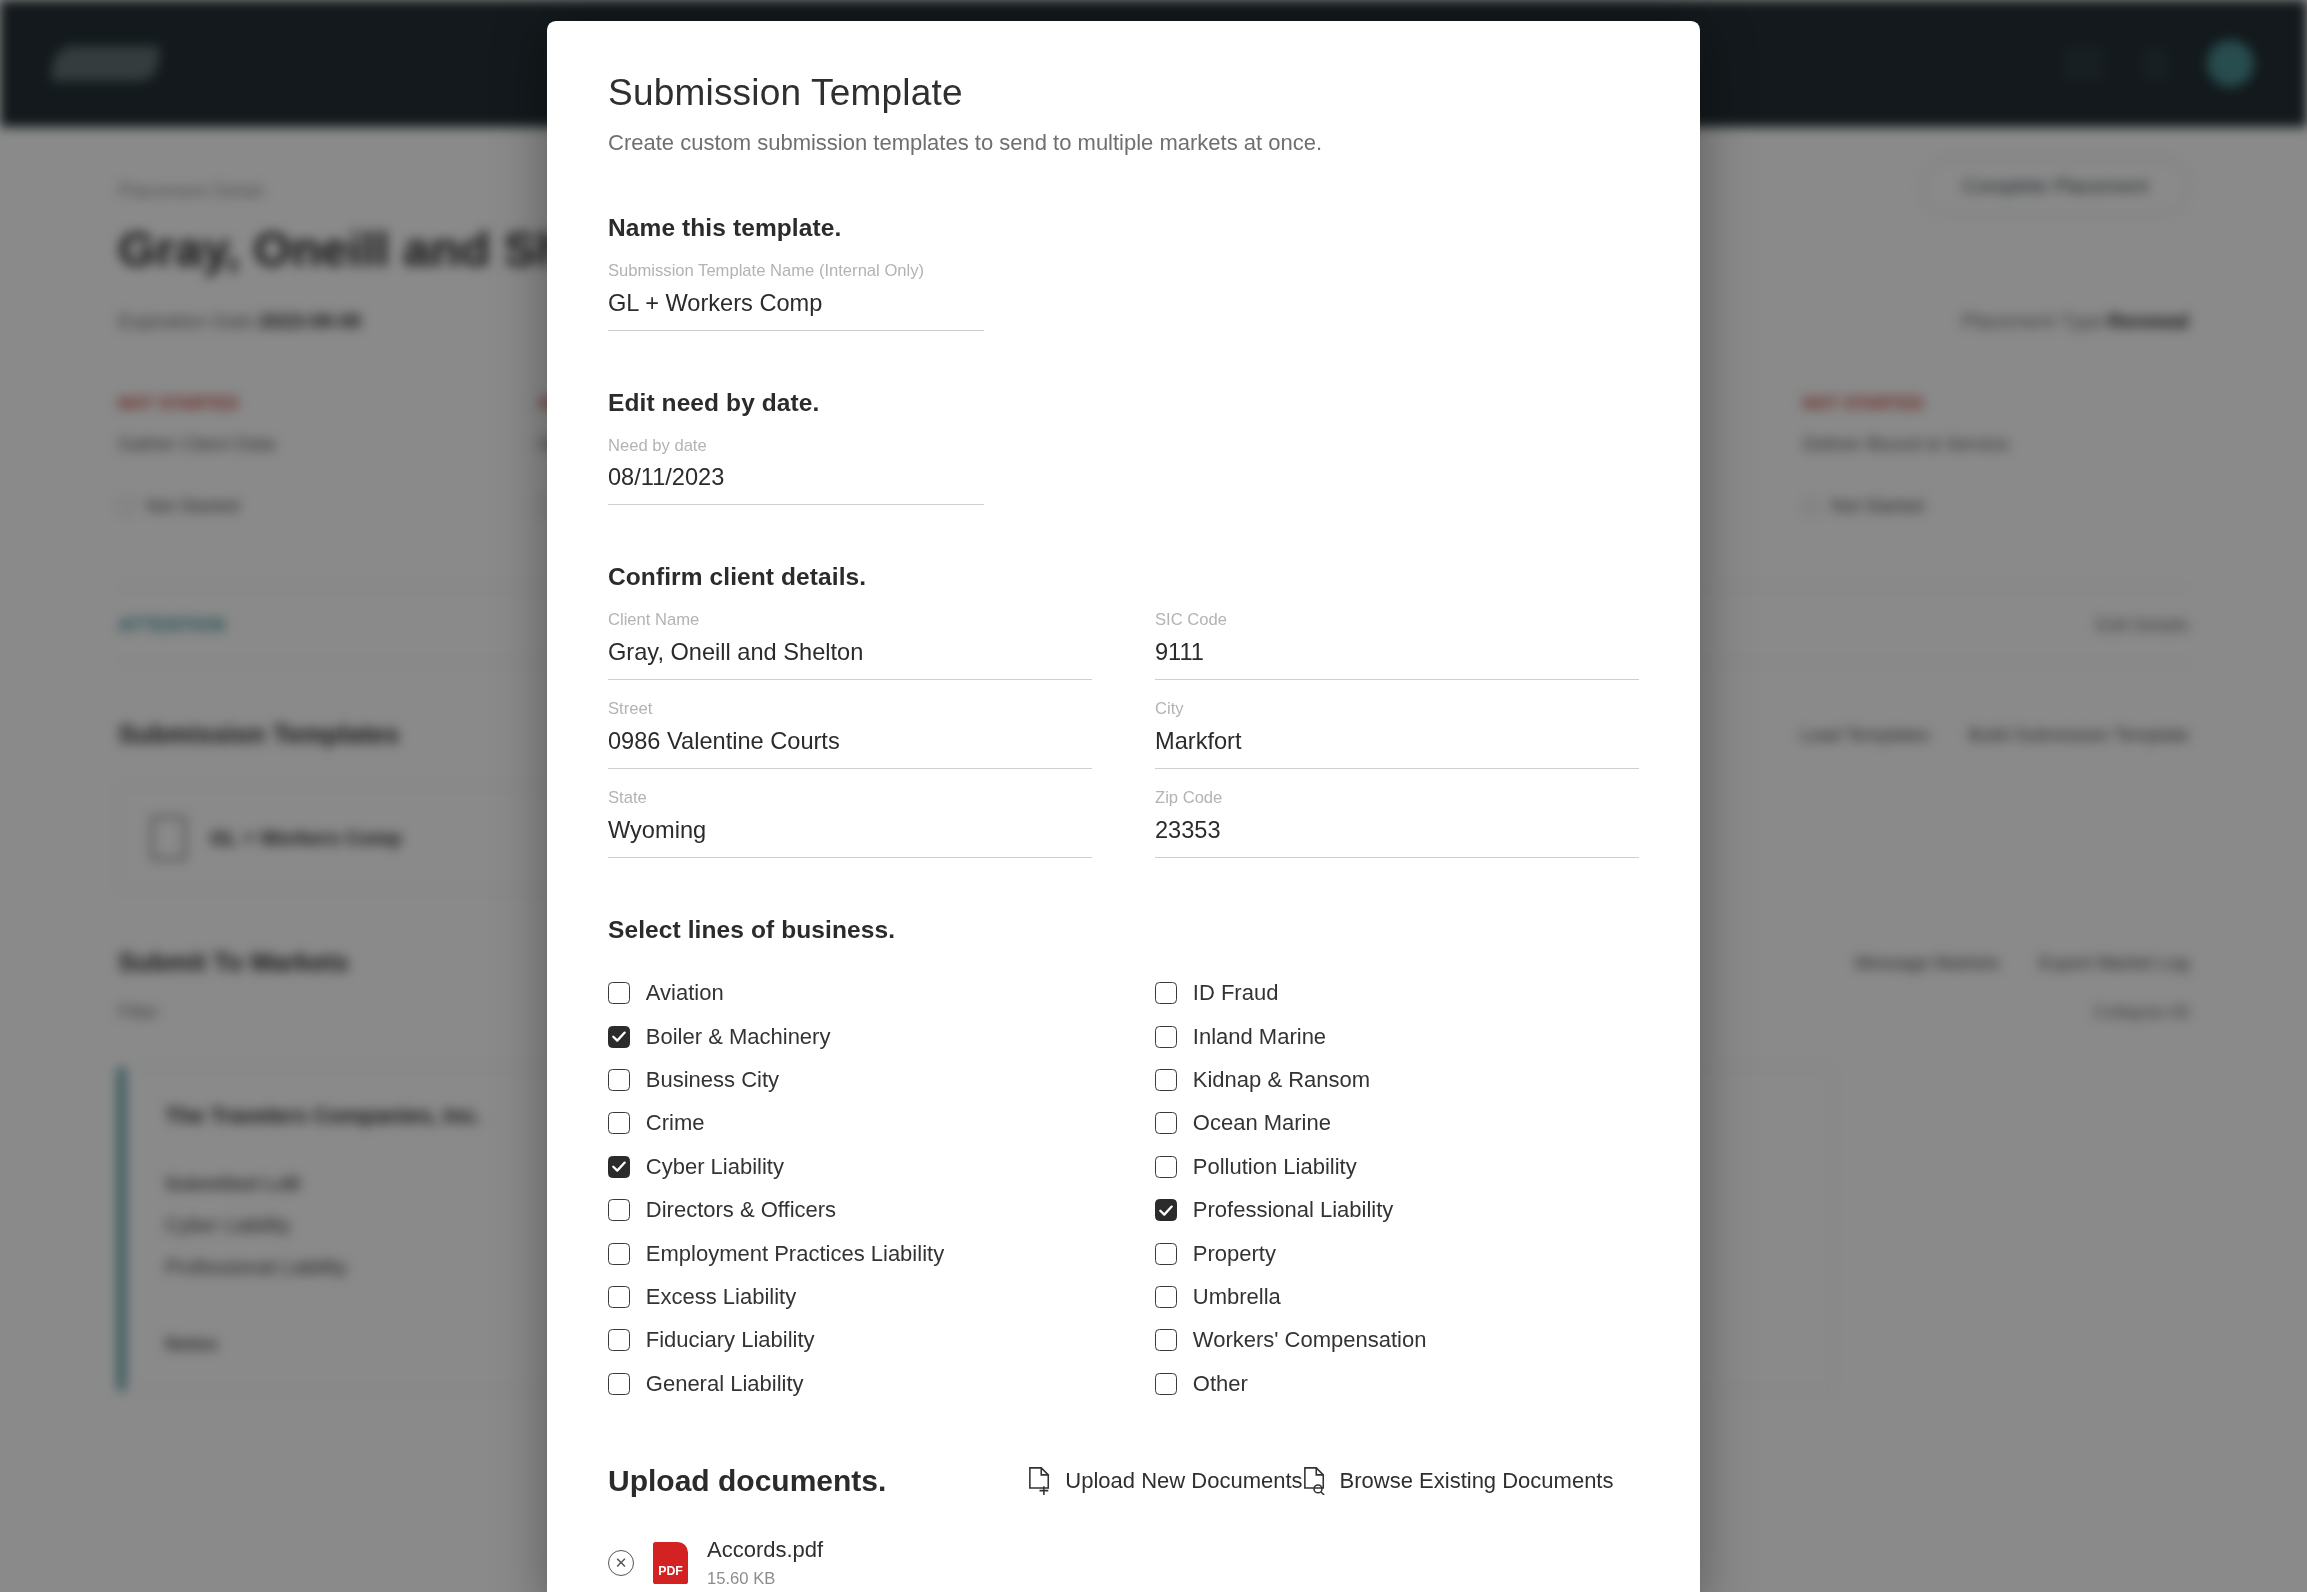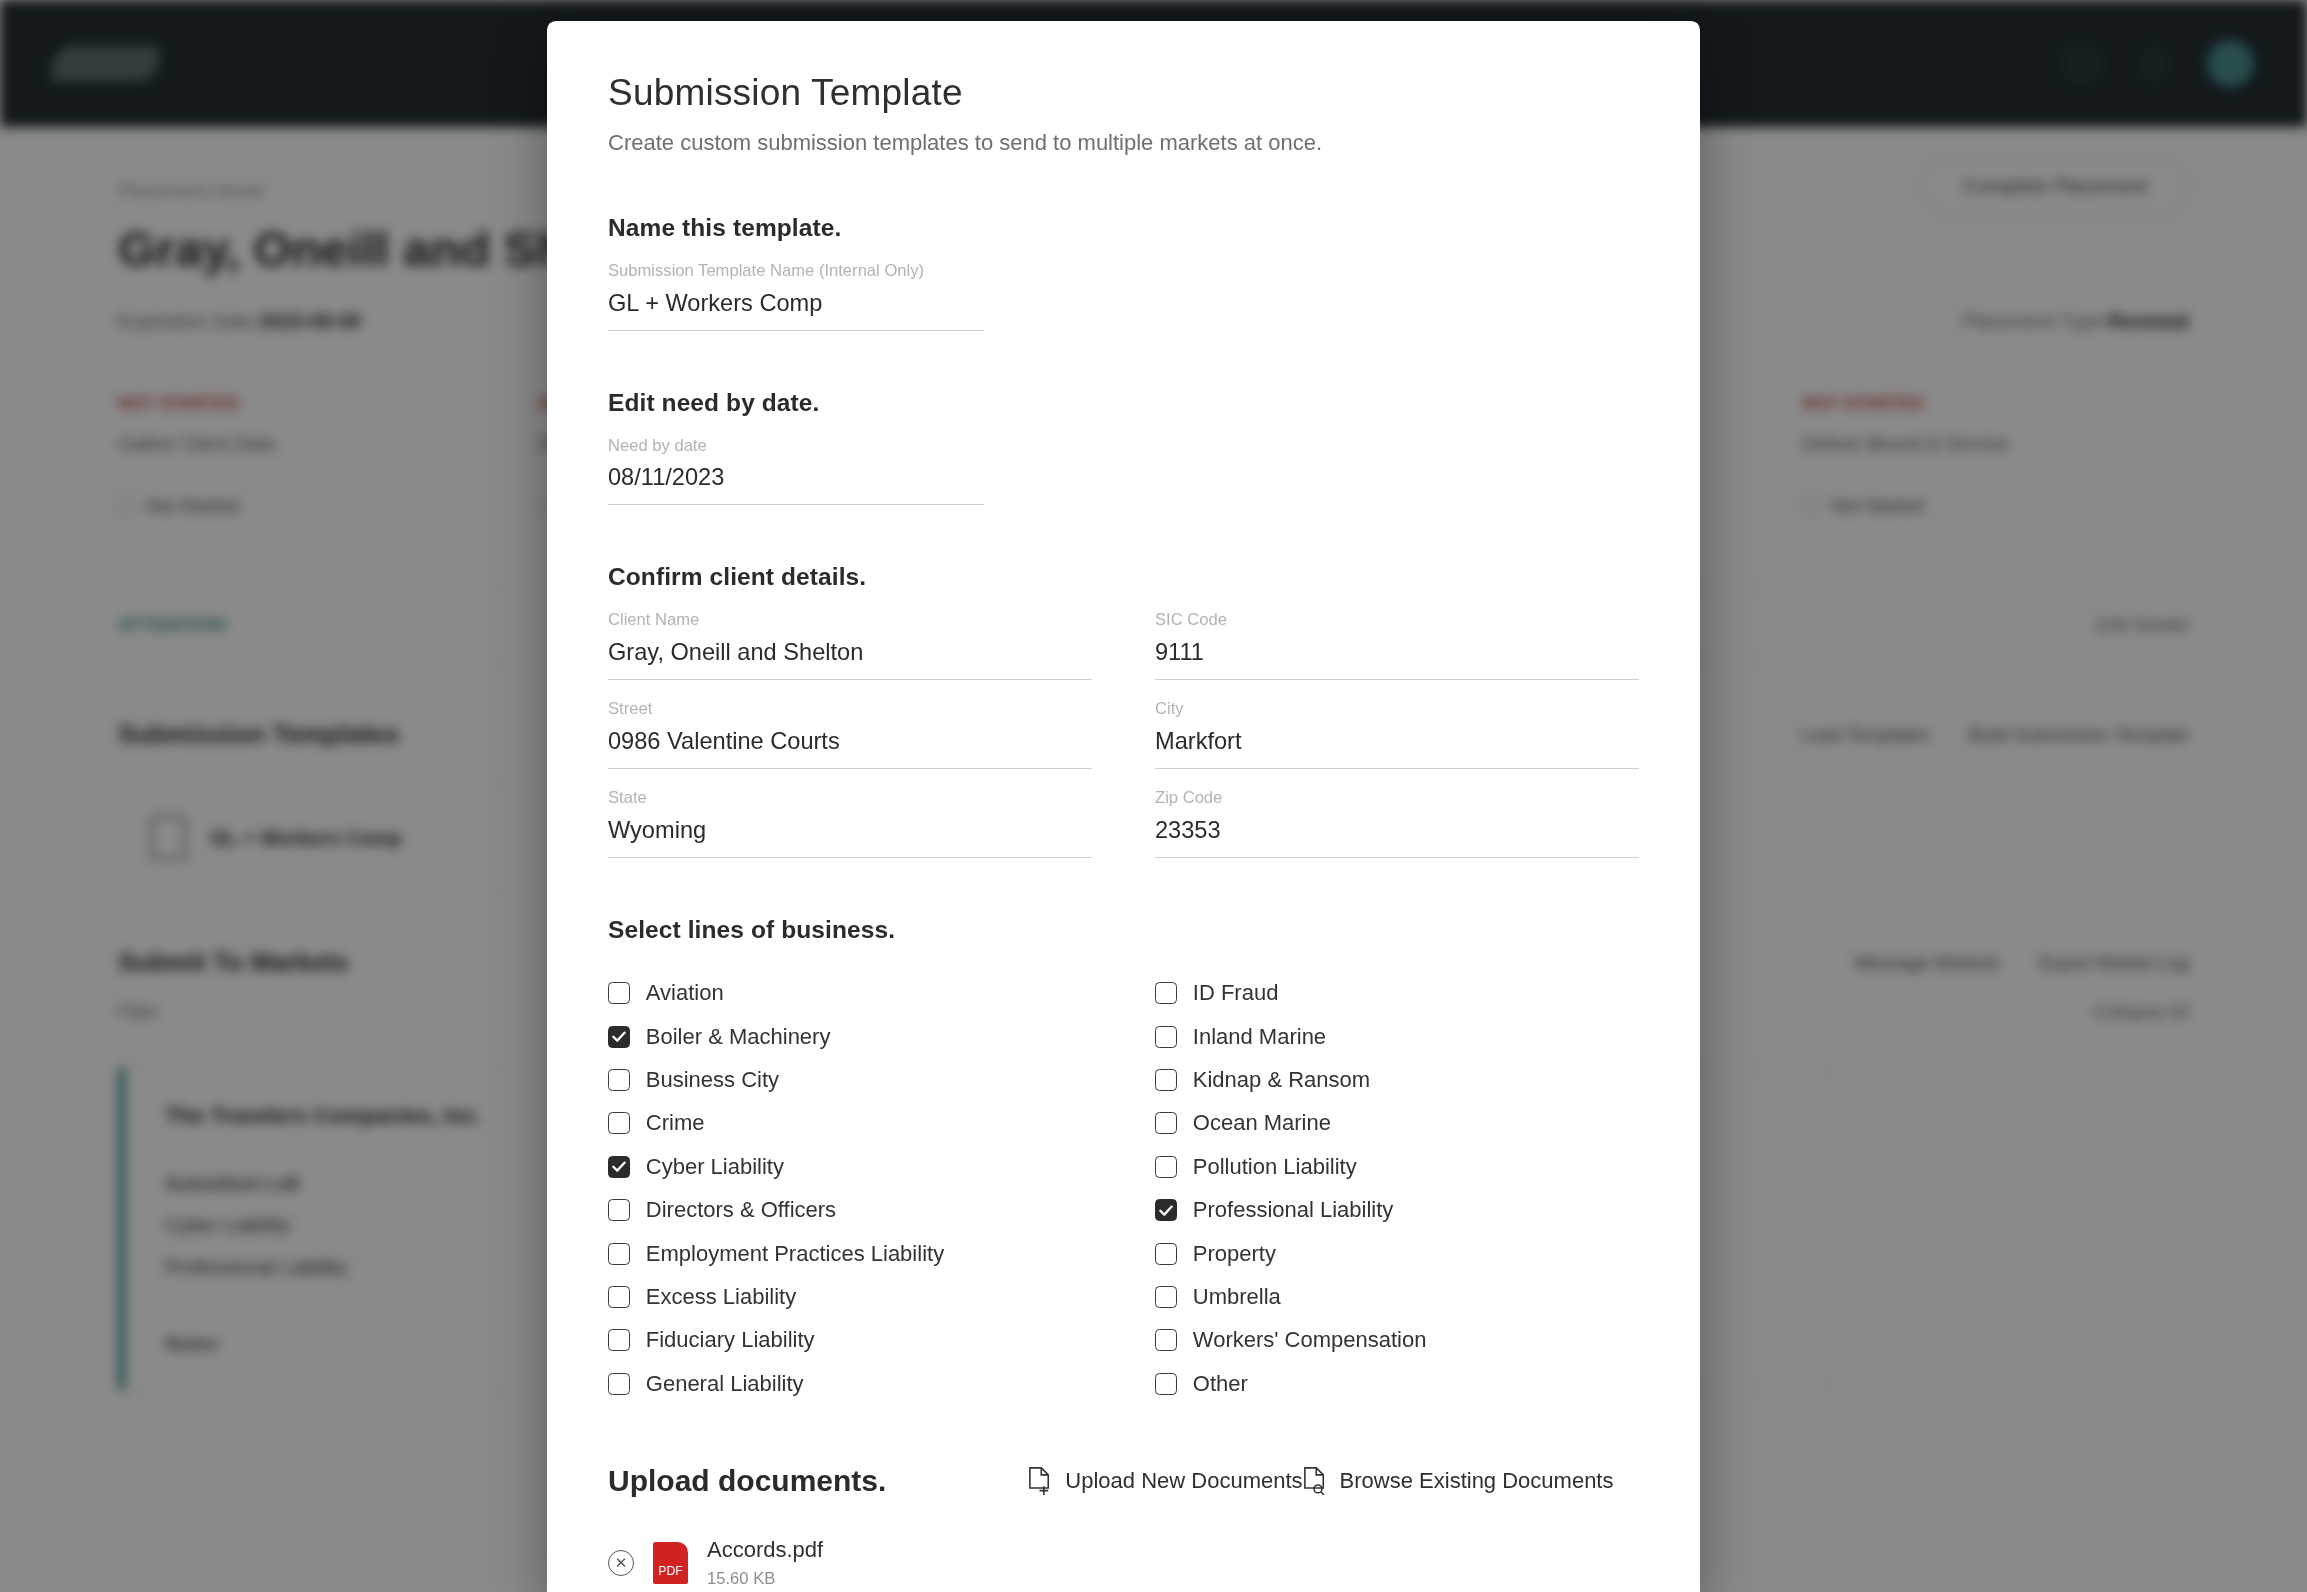--- a/index.html
+++ b/index.html
@@ -160,21 +160,21 @@
     width: 26px; height: 26px; border-radius: 50%; border: 1.8px solid #555;
     display: flex; align-items: center; justify-content: center;
     font-size: 15px; color: #555; flex: none;
   }
   .pdf-icon {
     width: 35px; height: 42px; background: #d32222;
     border-radius: 2.6px 10.5px 2.6px 2.6px; position: relative; flex: none;
     display: flex; align-items: flex-end; justify-content: center;
   }
   .pdf-icon span {
-    font-size: 12.3px; color: #fff; font-weight: normal; padding-bottom: 6.1px;
+    font-size: 12.3px; color: #fff; font-weight: bold; padding-bottom: 6.1px;
     font-family: "Liberation Sans", sans-serif;
   }
   .file-name { font-size: 22px; color: #2f2f2f; }
   .file-size { margin-top: 5.3px; font-size: 16.6px; color: #8c8c8c; }
 </style>
 </head>
 <body>
 
 <div id="app-background">
 

